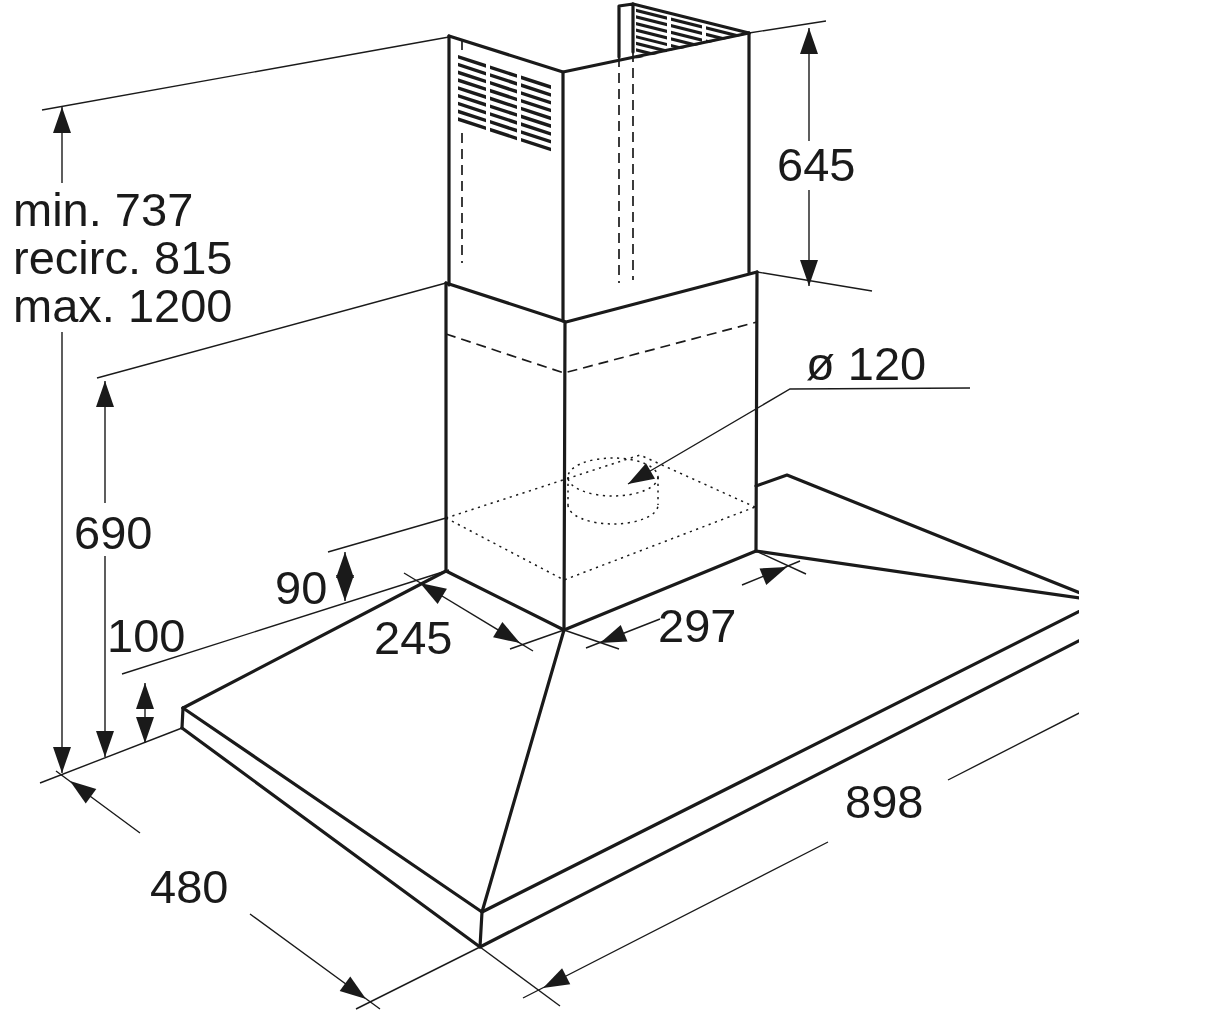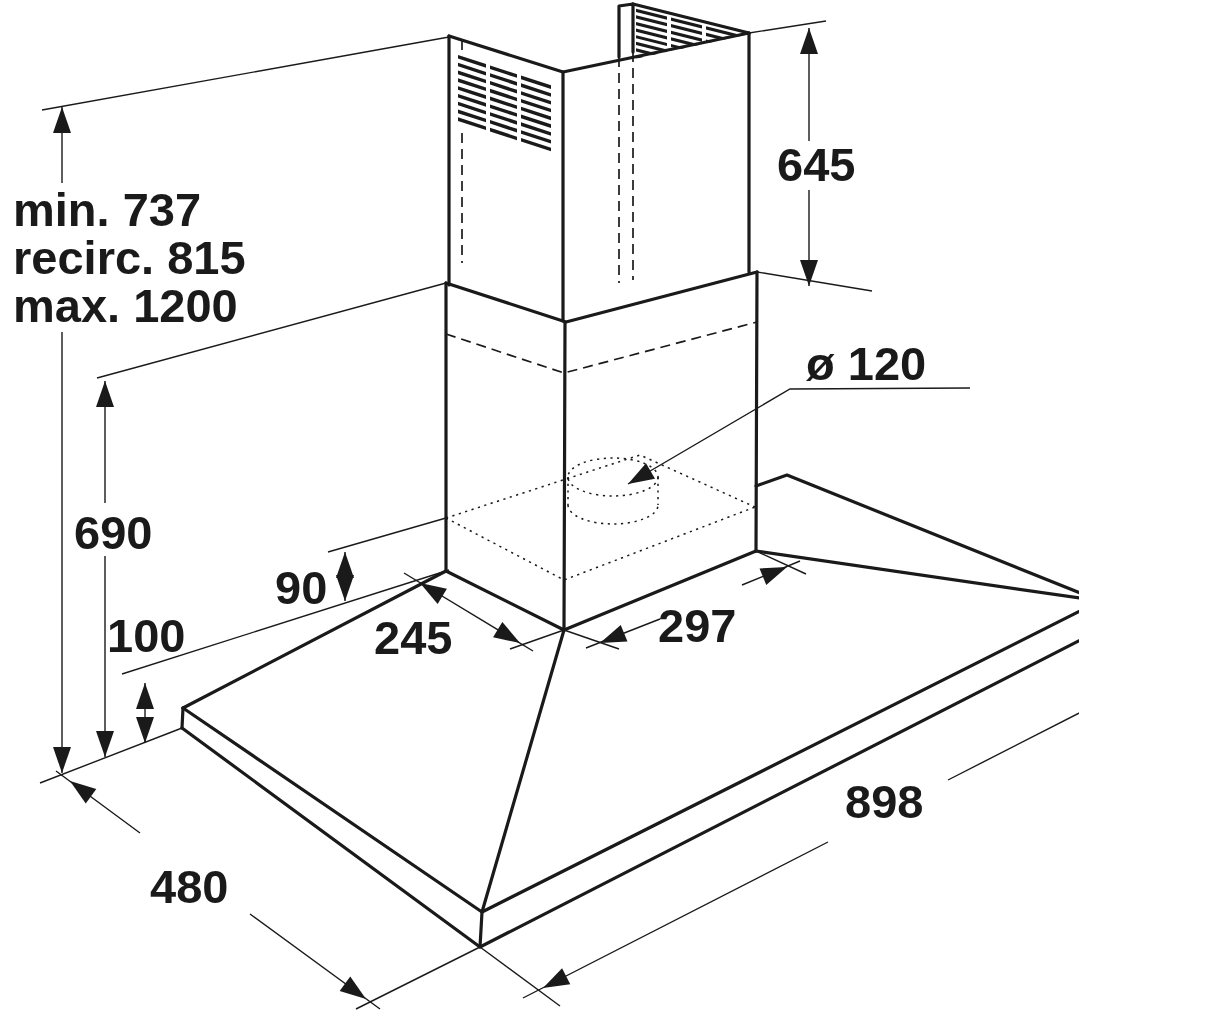--- a/index.html
+++ b/index.html
@@ -1,16 +1,16 @@
 <!DOCTYPE html>
 <html><head>
 <meta charset="utf-8">
 <style>
   html,body{margin:0;padding:0;background:#fff;}
-  .stage{width:1079px;height:1026px;position:relative;background:#b91c1c;overflow:hidden;font-weight:bold;}
+  .stage{width:1079px;height:1026px;position:relative;background:#b91c1c;overflow:hidden;}
   svg{display:block;}
   text{font-family:"Liberation Sans","DejaVu Sans",sans-serif;fill:#1a1a1a;}
   .dim-label{font-size:47px;}
   .bold-line{stroke:#1a1a1a;stroke-width:3.2;fill:none;stroke-linejoin:round;stroke-linecap:round;}
   .thin-line{stroke:#1a1a1a;stroke-width:1.4;fill:none;}
   .dash-line{stroke:#1a1a1a;stroke-width:1.7;fill:none;stroke-dasharray:10 6;}
   .dot-line{stroke:#1a1a1a;stroke-width:1.5;fill:none;stroke-dasharray:2.2 4.5;}
 </style>
 </head>
 <body>

